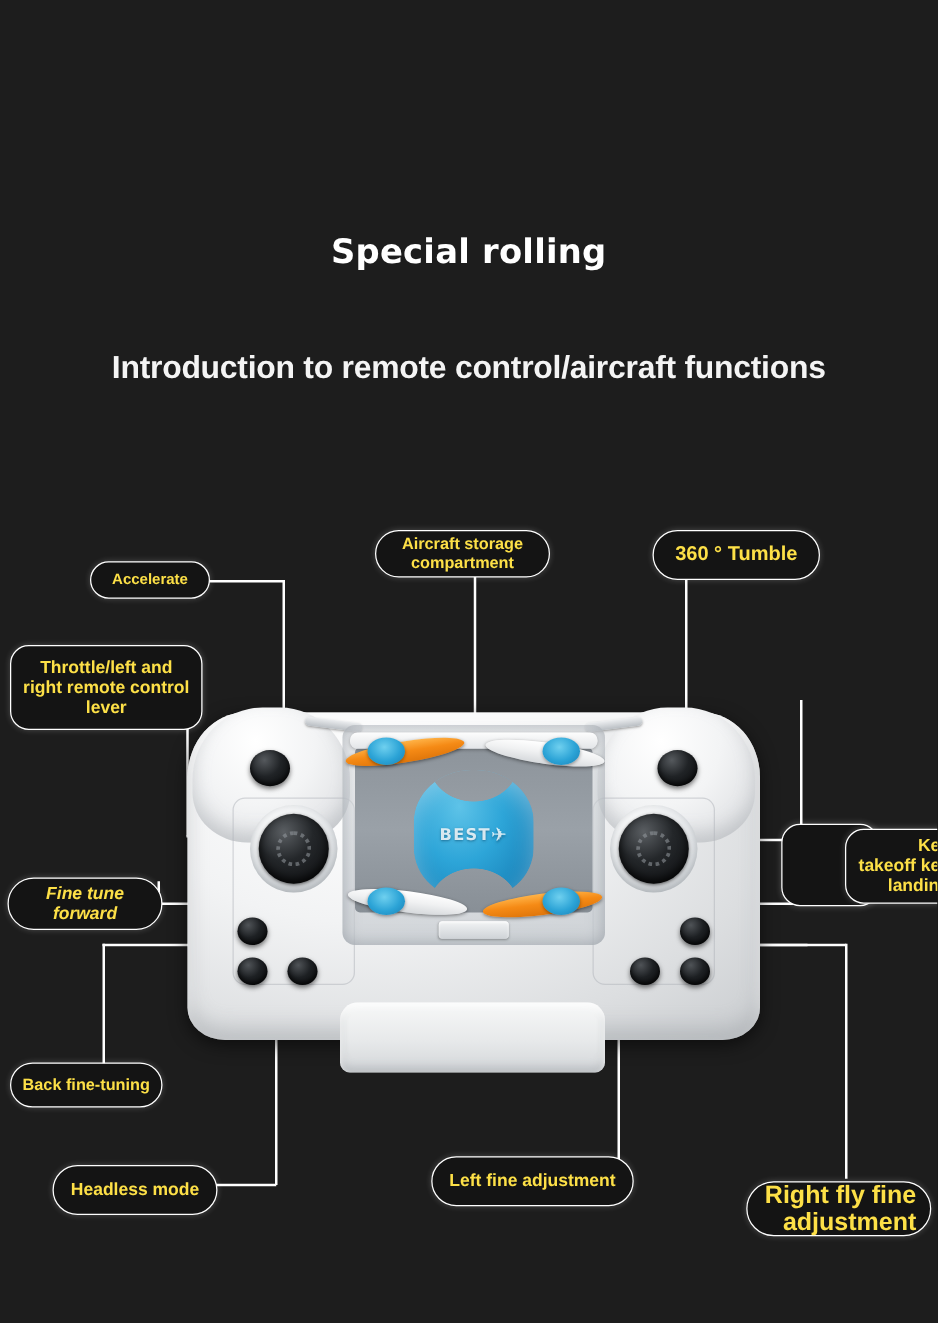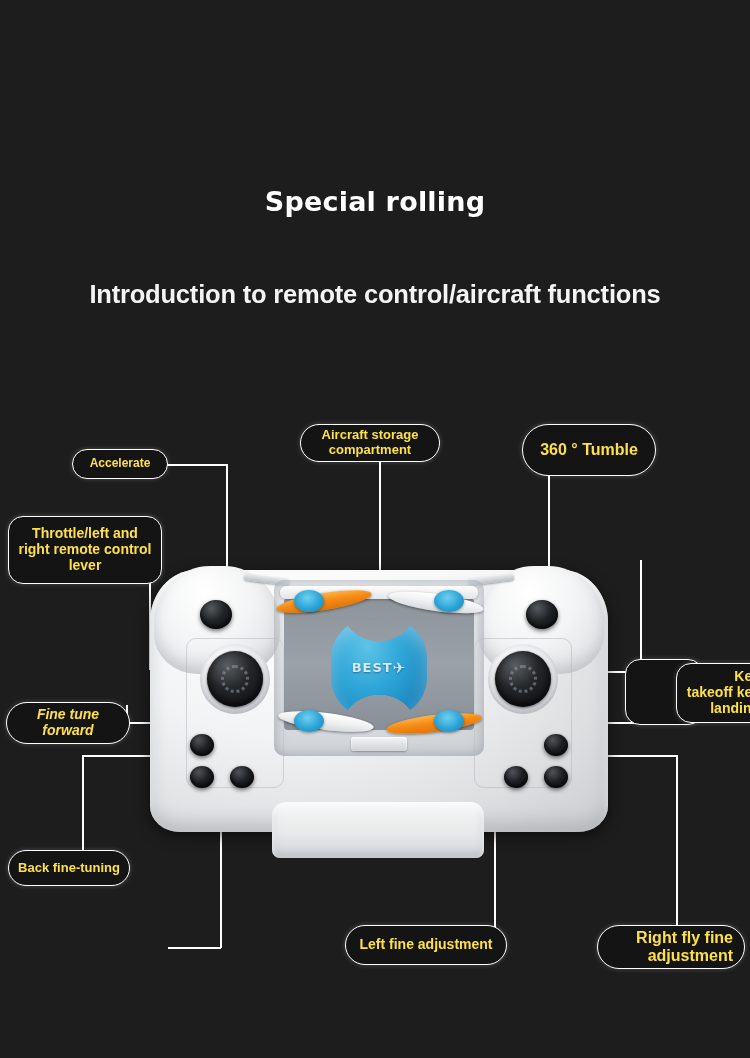--- a/index.html
+++ b/index.html
@@ -298,45 +298,48 @@
   </div>
 
   <div class="callout rect" style="left:8px; top:516px; width:154px; height:68px; font-size:14px;">
     <span>Throttle/left and right remote control lever</span>
   </div>
 
   <div class="callout pill" style="left:300px; top:424px; width:140px; height:38px; font-size:13px;">
     <span>Aircraft storage compartment</span>
   </div>
 
-  <div class="callout pill" style="left:522px; top:424px; width:134px; height:52px; font-size:16px;">
+  <div class="callout pill" style="left:522px; top:424px; width:134px; height:40px; font-size:16px;">
     <span>360 ° Tumble</span>
   </div>
 
 
   <div class="callout pill" style="left:6px; top:702px; width:124px; height:42px; font-size:14px;font-style:italic;">
     <span>Fine tune forward</span>
   </div>
 
   <div class="callout rect" style="left:625px; top:659px; width:78px; height:66px; z-index:35;"></div>
 
   <div class="callout rect align-right" style="left:676px; top:663px; width:96px; height:60px; font-size:14px;">
     <span>Key takeoff key landing</span>
   </div>
 
   <div class="callout pill" style="left:8px; top:850px; width:122px; height:36px; font-size:13px;">
     <span>Back fine-tuning</span>
   </div>
 
+  <div class="callout pill" style="left:42px; top:932px; width:132px; height:40px; font-size:14px;">
+    <span>Headless mode</span>
+  </div>
 
   <div class="callout pill" style="left:345px; top:925px; width:162px; height:40px; font-size:14px;">
     <span>Left fine adjustment</span>
   </div>
 
-  <div class="callout pill align-right" style="left:597px; top:925px; width:148px; height:44px; font-size:16px;">
+  <div class="callout pill align-right" style="left:597px; top:945px; width:148px; height:44px; font-size:20px;">
     <span>Right fly fine adjustment</span>
   </div>
 
   <div id="product">
     <div class="rc-body"></div>
     <div class="shoulder left"></div>
     <div class="shoulder right"></div>
 
     <div class="panel-plate left"></div>
     <div class="panel-plate right"></div>

